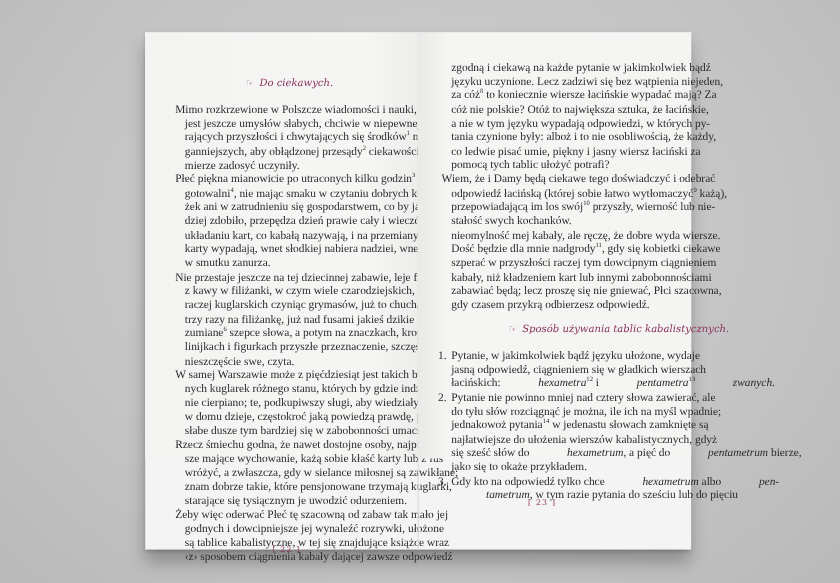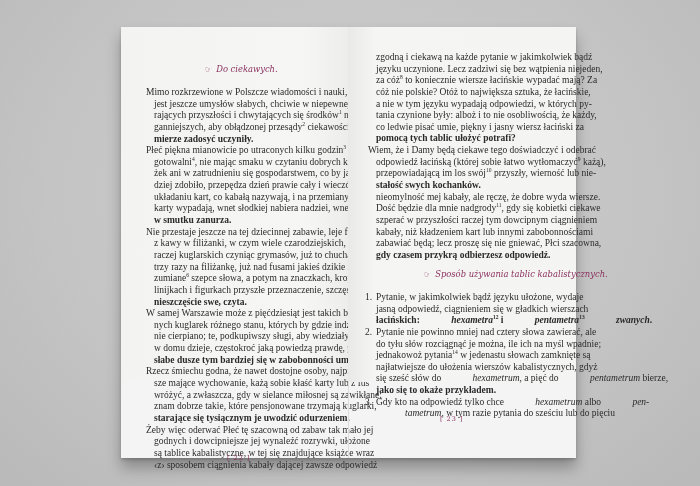--- a/index.html
+++ b/index.html
@@ -23,21 +23,21 @@
     font-family:"DejaVu Serif", "Liberation Serif", serif; white-space:nowrap;
   }
   .heading .orn { display:inline-block; font-style:normal; font-size:8px; margin-right:4px; color:#8a2f5c; transform:translateY(-0.5px); }
 
   .text {
     position:absolute; color:#2a2a2a;
     font-family:"Liberation Serif", "DejaVu Serif", serif;
     font-size:9.5px; line-height:11.65px; text-align:justify;
   }
   .line { display:block; white-space:nowrap; text-align:justify; text-align-last:justify; height:11.65px; }
-  .line.last { text-align-last:left;font-weight:bold; }
+  .line.last { text-align-last:left; }
   .line.indent { padding-left:8px; }
   .it { font-style:italic;padding-left:29px; }
   sup { font-size:5.5px; line-height:0; vertical-align:super; }
 
   .num { position:absolute; font-size:6.5px; color:#8a2f5c; letter-spacing:1px; }
   .list-num { display:inline-block; width:10px; }
 </style>
 </head>
 <body>
 

